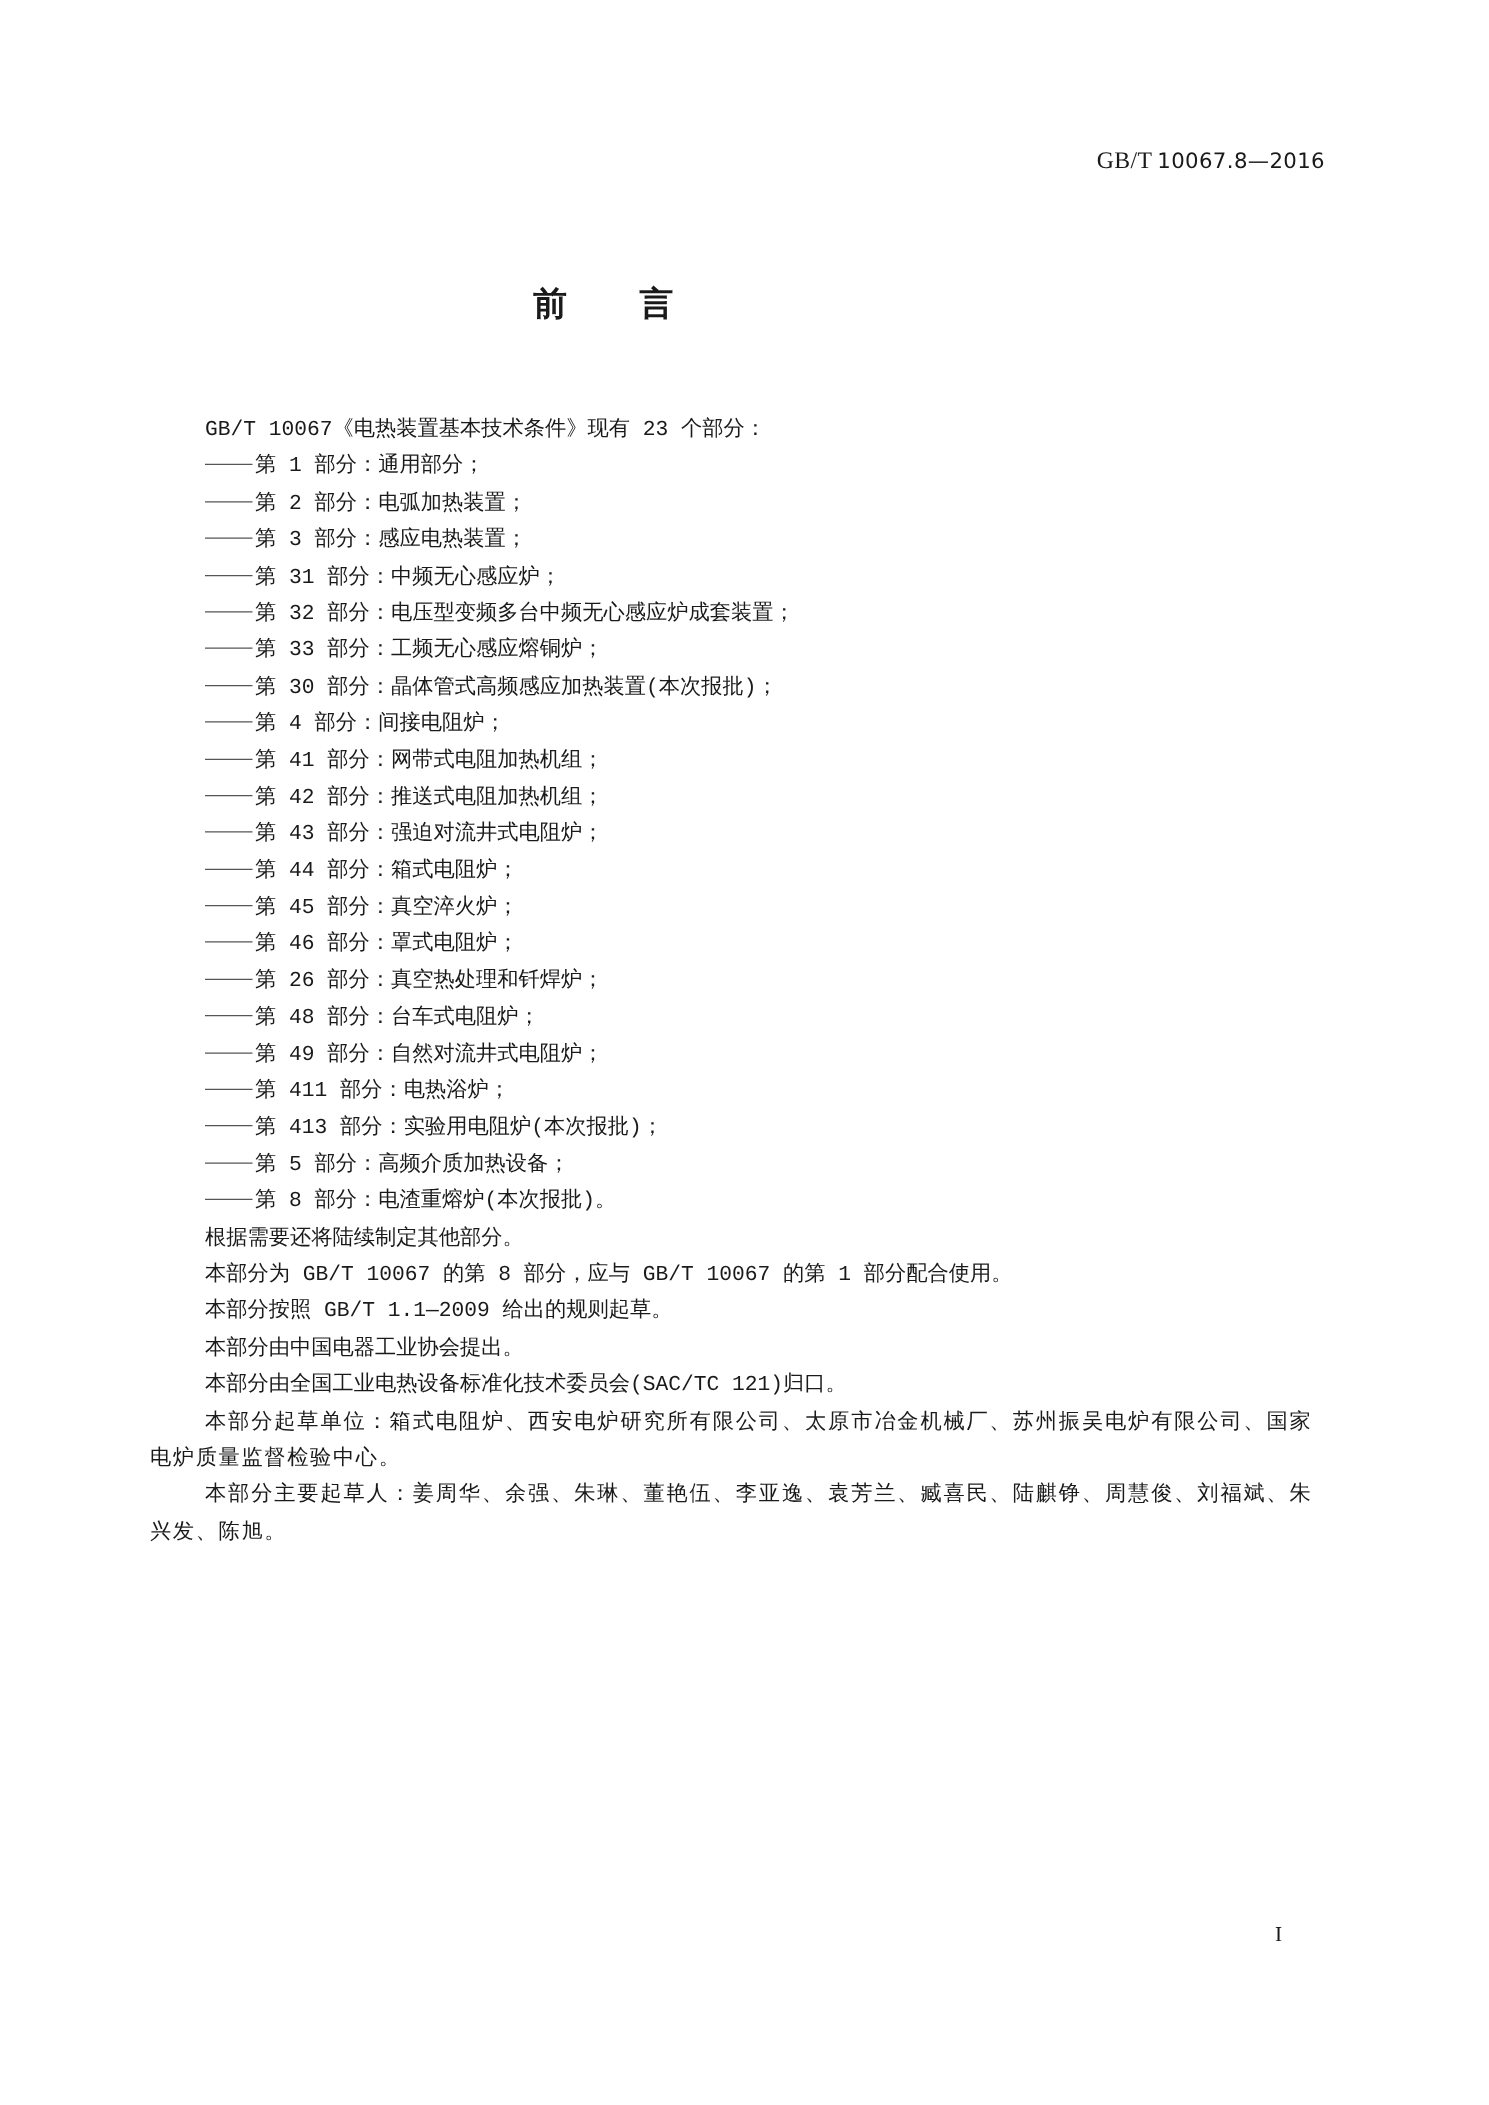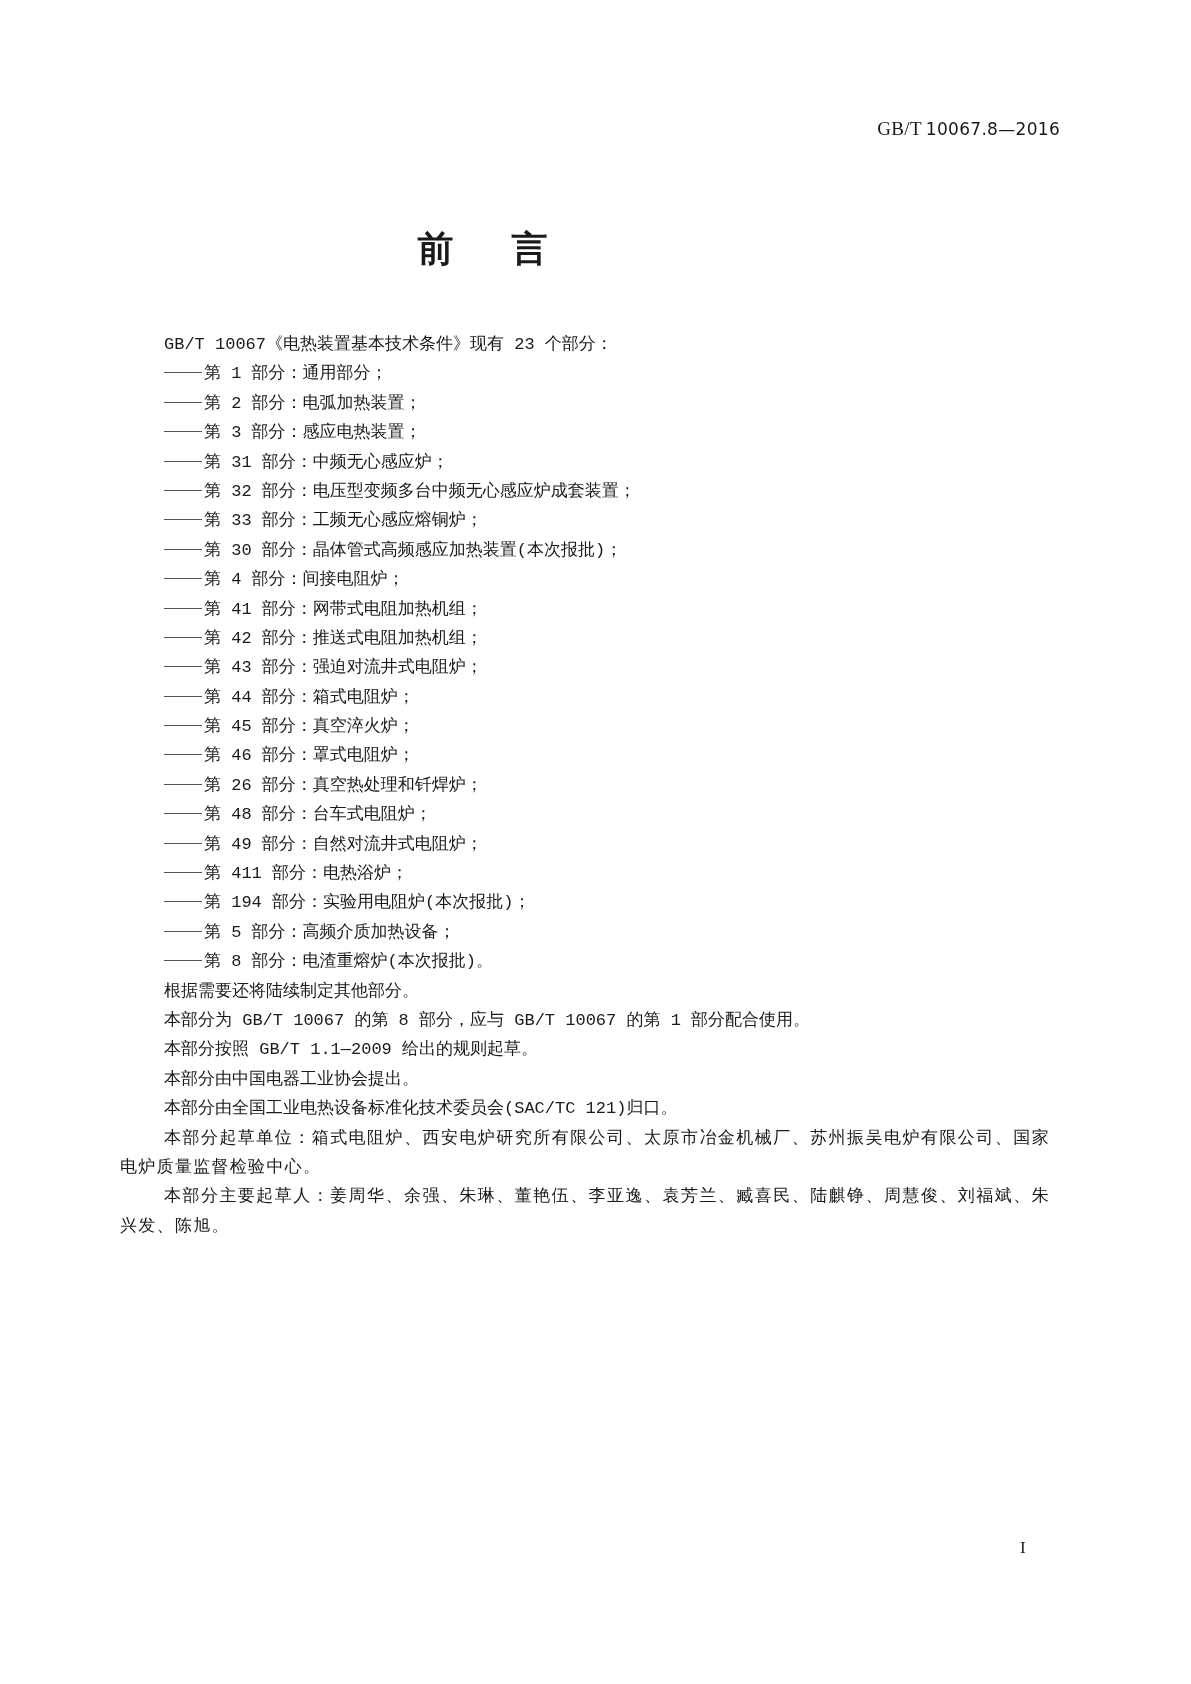--- a/index.html
+++ b/index.html
@@ -33,21 +33,21 @@
       margin-left: 4px;
     }
     .title {
       position: absolute;
       top: 225px;
       left: 0;
       width: 965px;
       text-align: center;
       font-family: "DejaVu Sans", "Liberation Sans", sans-serif;
       font-weight: bold;
-      font-size: 36px;
+      font-size: 27px;
       letter-spacing: 0;
     }
     .title span { display: inline-block; }
     .title .gap { width: 58px; display: inline-block; }
     .body {
       position: absolute;
       top: 330px;
       left: 120px;
       width: 930px;
       font-size: 17px;
@@ -108,21 +108,21 @@
     <div class="line indent"><span class="dash"></span><span>第 41 部分：网带式电阻加热机组；</span></div>
     <div class="line indent"><span class="dash"></span><span>第 42 部分：推送式电阻加热机组；</span></div>
     <div class="line indent"><span class="dash"></span><span>第 43 部分：强迫对流井式电阻炉；</span></div>
     <div class="line indent"><span class="dash"></span><span>第 44 部分：箱式电阻炉；</span></div>
     <div class="line indent"><span class="dash"></span><span>第 45 部分：真空淬火炉；</span></div>
     <div class="line indent"><span class="dash"></span><span>第 46 部分：罩式电阻炉；</span></div>
     <div class="line indent"><span class="dash"></span><span>第 26 部分：真空热处理和钎焊炉；</span></div>
     <div class="line indent"><span class="dash"></span><span>第 48 部分：台车式电阻炉；</span></div>
     <div class="line indent"><span class="dash"></span><span>第 49 部分：自然对流井式电阻炉；</span></div>
     <div class="line indent"><span class="dash"></span><span>第 411 部分：电热浴炉；</span></div>
-    <div class="line indent"><span class="dash"></span><span>第 194 部分：实验用电阻炉(本次报批)；</span></div>
+    <div class="line indent"><span class="dash"></span><span>第 413 部分：实验用电阻炉(本次报批)；</span></div>
     <div class="line indent"><span class="dash"></span><span>第 5 部分：高频介质加热设备；</span></div>
     <div class="line indent"><span class="dash"></span><span>第 8 部分：电渣重熔炉(本次报批)。</span></div>
   </div>
 
   <div class="line indent">根据需要还将陆续制定其他部分。</div>
   <div class="line indent">本部分为 GB/T 10067 的第 8 部分，应与 GB/T 10067 的第 1 部分配合使用。</div>
   <div class="line indent">本部分按照 GB/T 1.1—2009 给出的规则起草。</div>
   <div class="line indent">本部分由中国电器工业协会提出。</div>
   <div class="line indent">本部分由全国工业电热设备标准化技术委员会(SAC/TC 121)归口。</div>
   <div class="para">本部分起草单位：箱式电阻炉、西安电炉研究所有限公司、太原市冶金机械厂、苏州振吴电炉有限公司、国家电炉质量监督检验中心。</div>

